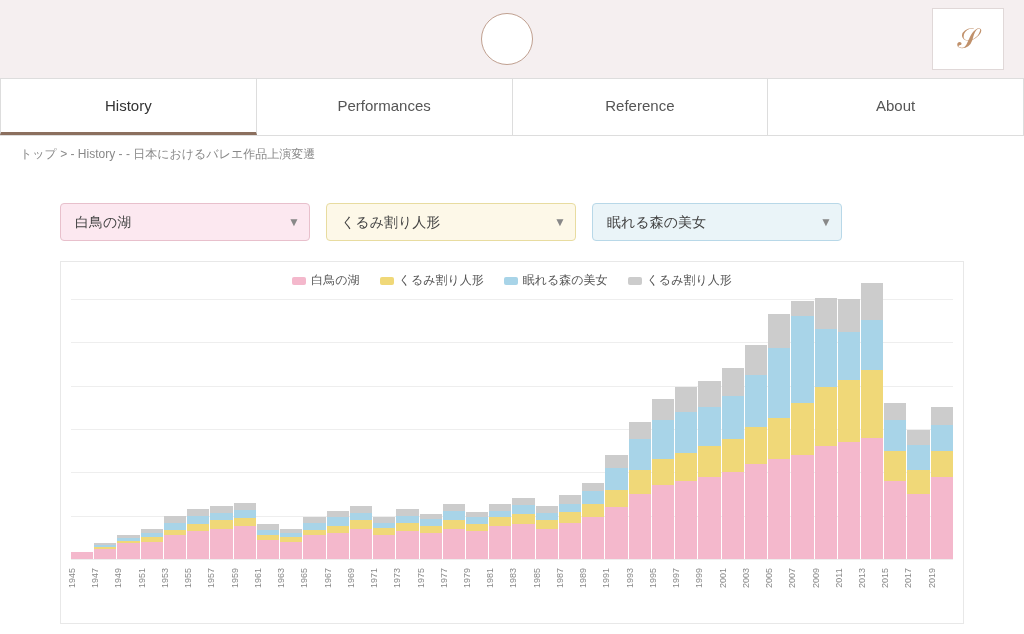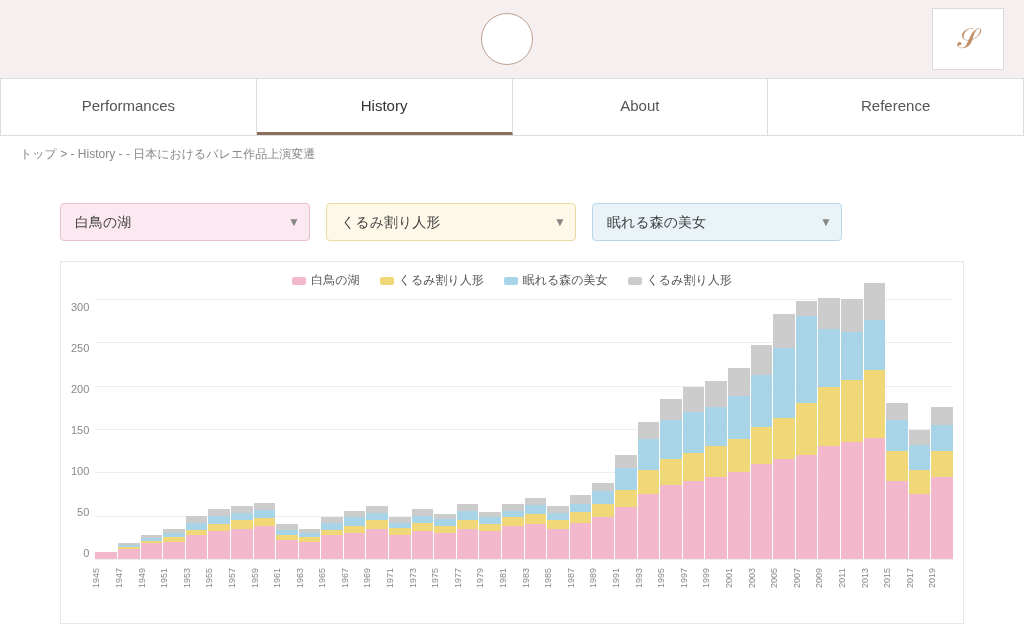--- a/index.html
+++ b/index.html
@@ -226,24 +226,24 @@
       <span class="logo-subtitle"></span>
     </div>
   </div>
   <div class="showa-logo">
     <div class="showa-icon">𝒮</div>
     <div class="showa-text"></div>
   </div>
 </div>
 
 <nav>
+  <div class="nav-item active">History</div>
   <div class="nav-item">Performances</div>
-  <div class="nav-item active">History</div>
+  <div class="nav-item">Reference</div>
   <div class="nav-item">About</div>
-  <div class="nav-item">Reference</div>
 </nav>
 
 <div class="breadcrumb">
   <a href="#">トップ</a>
   <span> &gt; </span>
   <span>- History -</span>
   <span> - </span>
   <span>日本におけるバレエ作品上演変遷</span>
 </div>
 
@@ -286,29 +286,20 @@
         <div class="legend-dot" style="background:#a8d4e8"></div>
         <span>眠れる森の美女</span>
       </div>
       <div class="legend-item">
         <div class="legend-dot" style="background:#cccccc"></div>
         <span>くるみ割り人形</span>
       </div>
     </div>
 
     <div class="chart-inner">
-      <div class="y-axis" id="y-axis-container">
-          <div>300</div>
-          <div>250</div>
-          <div>200</div>
-          <div>150</div>
-          <div>100</div>
-          <div>50</div>
-          <div>0</div>
-        </div>
       <div class="chart-body">
         <div class="chart-grid" id="grid-container">
             <div class="grid-line" style="top: 0%;"></div>
             <div class="grid-line" style="top: 16.6667%;"></div>
             <div class="grid-line" style="top: 33.3333%;"></div>
             <div class="grid-line" style="top: 50%;"></div>
             <div class="grid-line" style="top: 66.6667%;"></div>
             <div class="grid-line" style="top: 83.3333%;"></div>
             <div class="grid-line" style="top: 100%;"></div>
           </div>

